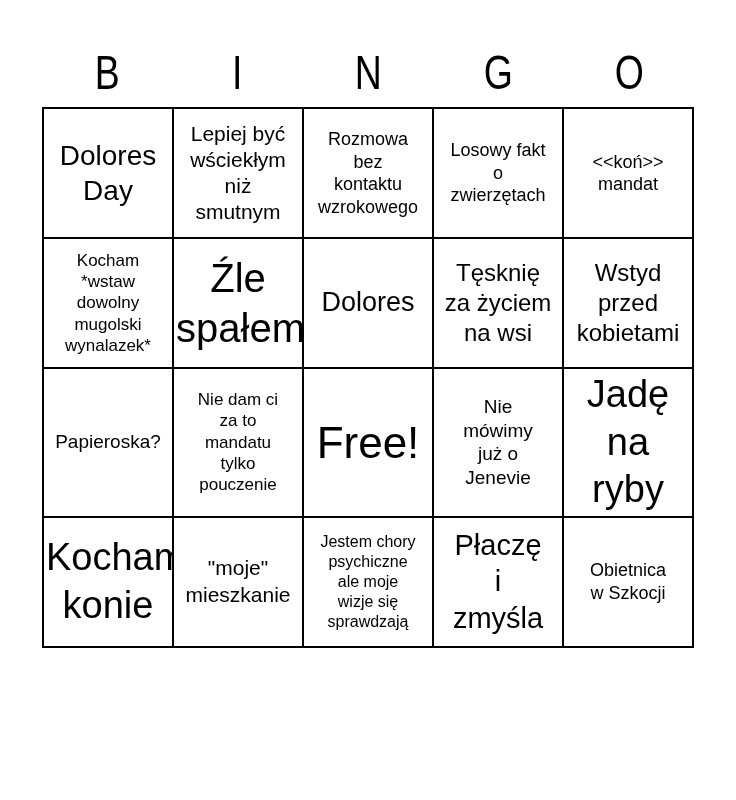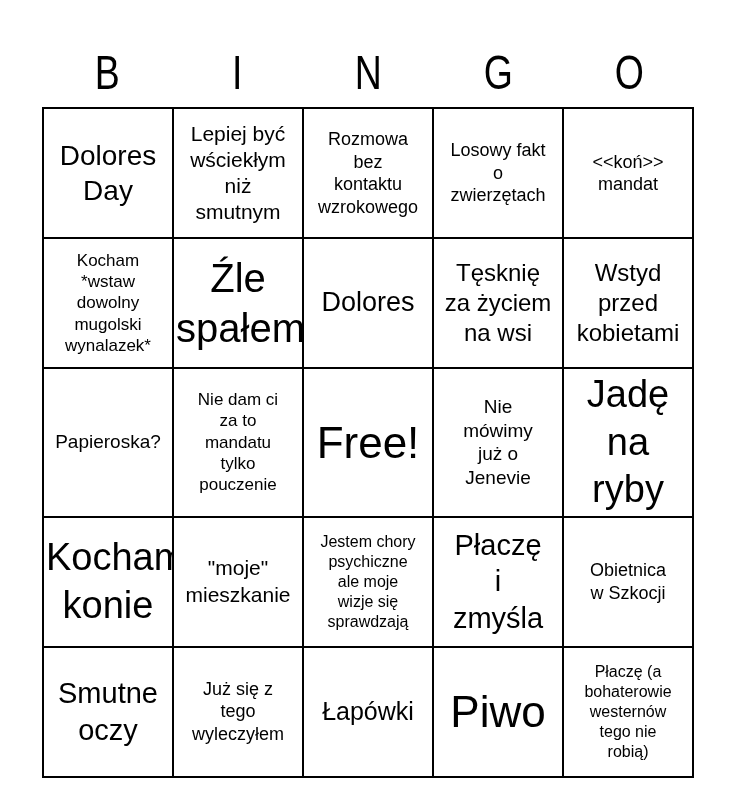--- a/index.html
+++ b/index.html
@@ -137,28 +137,14 @@
 psychiczne
 ale moje
 wizje się
 sprawdzają</td>
       <td class="cell fs29">Płaczę
 i
 zmyśla</td>
       <td class="cell fs23">Obietnica
 w Szkocji</td>
     </tr>
-    <tr>
-      <td class="cell fs29">Smutne
-oczy</td>
-      <td class="cell fs18">Już się z
-tego
-wyleczyłem</td>
-      <td class="cell fs25">Łapówki</td>
-      <td class="cell fs44">Piwo</td>
-      <td class="cell fs16">Płaczę (a
-bohaterowie
-westernów
-tego nie
-robią)</td>
-    </tr>
   </tbody>
 </table>
 
 </body></html>

